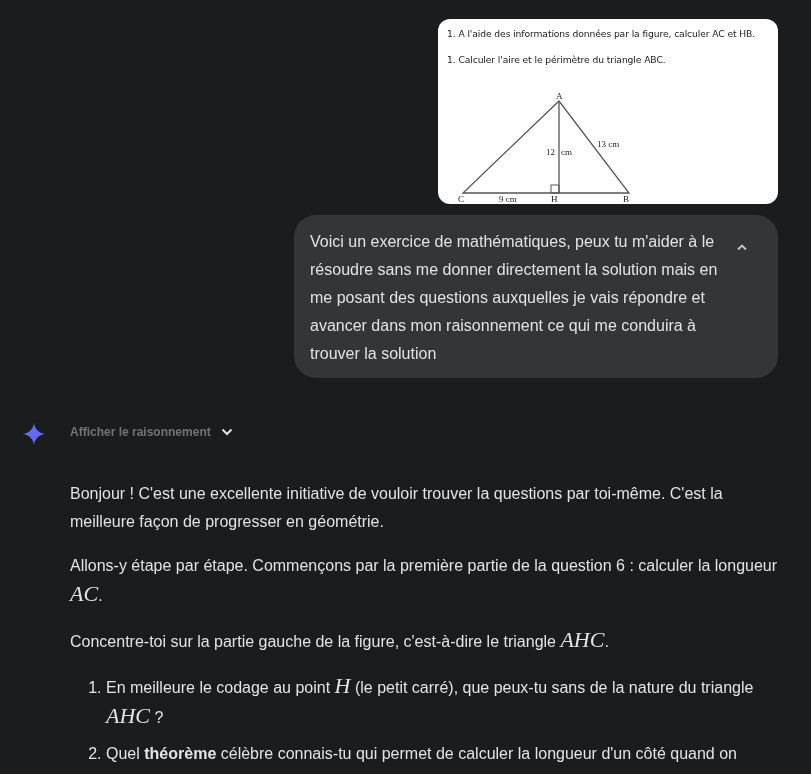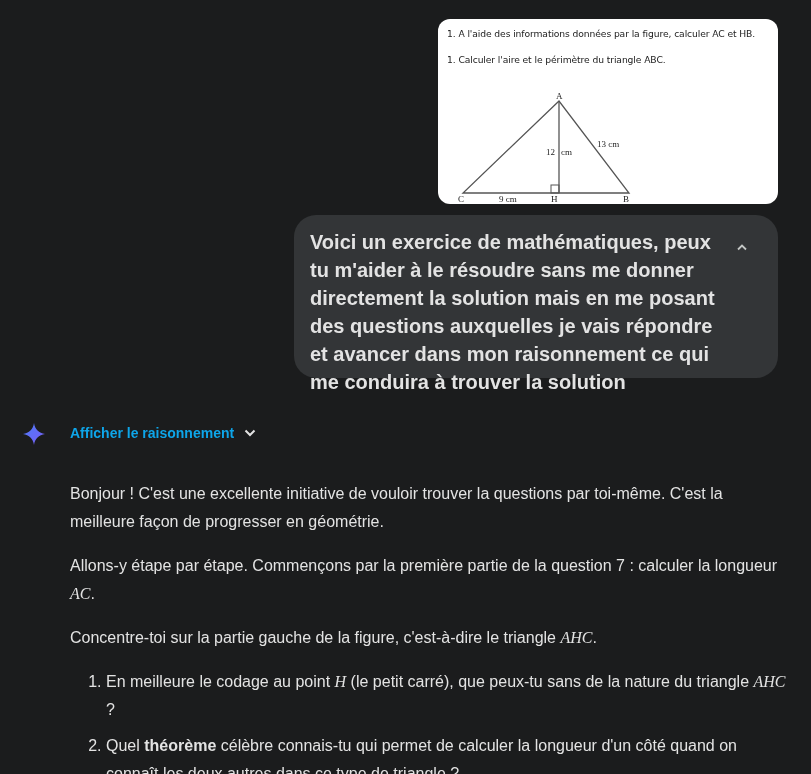--- a/index.html
+++ b/index.html
@@ -45,25 +45,24 @@
     .user-bubble {
       position: absolute;
       left: 294px; top: 209px;
       width: 484px; height: 163px;
       background: #333537;
       border-radius: 22px;
       box-sizing: border-box;
       padding: 13px 60px 0 16px;
     }
     .user-bubble .text {
-      font-size: 20px;
+      font-size: 16px;
       line-height: 28px;
       color: #e3e3e3;
       width: 420px;
-      font-weight: bold;
     }
     .collapse-btn {
       position: absolute;
       right: 26px; top: 22px;
       width: 20px; height: 20px;
       display: flex; align-items: center; justify-content: center;
       cursor: pointer;
     }
 
     
@@ -77,39 +76,39 @@
       width: 24px; height: 24px;
     }
     .reasoning-toggle {
       position: absolute;
       left: 48px; top: 3px;
       display: flex; align-items: center;
       cursor: pointer;
       white-space: nowrap;
     }
     .reasoning-toggle .label {
-      font-size: 14px;
+      font-size: 12px;
       font-weight: bold;
-      color: #0ea5e9;
+      color: #737373;
     }
     .reasoning-toggle .chev { margin-left: 10px; display: flex; }
 
     .response {
       position: absolute;
       left: 70px; top: 474px;
       width: 720px;
       font-size: 16px;
       line-height: 28px;
       color: #e3e3e3;
     }
     .response p { margin: 0 0 16px 0; }
     .math {
       font-family: "Liberation Serif", serif;
       font-style: italic;
-      font-size: 16px;
+      font-size: 22px;
     }
     .response ol {
       margin: 0;
       padding-left: 36px;
     }
     .response li { margin-bottom: 8px; padding-left: 0; }
     .response li::marker { color: #e3e3e3; }
     b { font-weight: bold; text-align: right; }
   </style>
 </head>
@@ -160,21 +159,21 @@
       <span class="chev">
         <svg width="12" height="8" viewBox="0 0 12 8">
           <polyline points="1.5,1.5 6,6 10.5,1.5" fill="none" stroke="#e3e3e3" stroke-width="2"></polyline>
         </svg>
       </span>
     </div>
   </div>
 
   <div class="response">
     <p>Bonjour ! C'est une excellente initiative de vouloir trouver la questions par toi-même. C'est la meilleure façon de progresser en géométrie.</p>
-    <p><span>Allons-y étape par étape. Commençons par la première partie de la question 7 : calculer la longueur </span><span class="math">AC</span><span>.</span></p>
+    <p><span>Allons-y étape par étape. Commençons par la première partie de la question 6 : calculer la longueur </span><span class="math">AC</span><span>.</span></p>
     <p><span>Concentre-toi sur la partie gauche de la figure, c'est-à-dire le triangle </span><span class="math">AHC</span><span>.</span></p>
     <ol>
       <li><span>En meilleure le codage au point </span><span class="math">H</span><span> (le petit carré), que peux-tu sans de la nature du triangle </span><span class="math">AHC</span><span> ?</span></li>
       <li><span>Quel </span><b>théorème</b><span> célèbre connais-tu qui permet de calculer la longueur d'un côté quand on connaît les deux autres dans ce type de triangle ?</span></li>
     </ol>
   </div>
 
 </div>
 
 </body></html>

